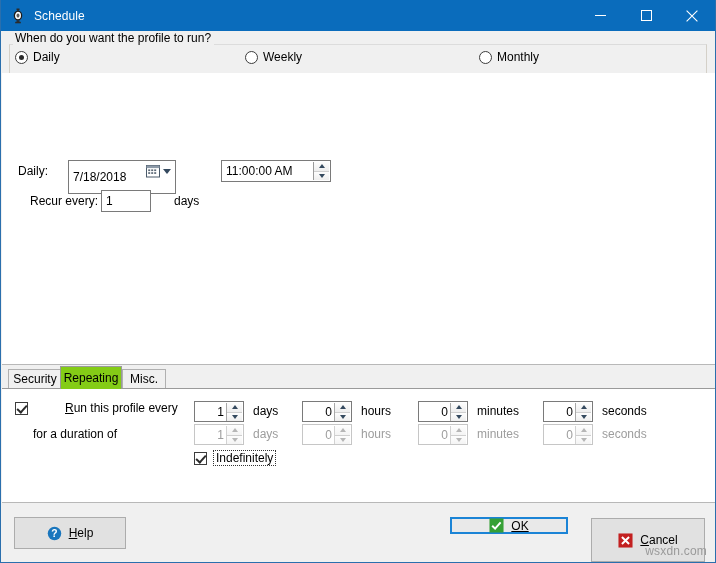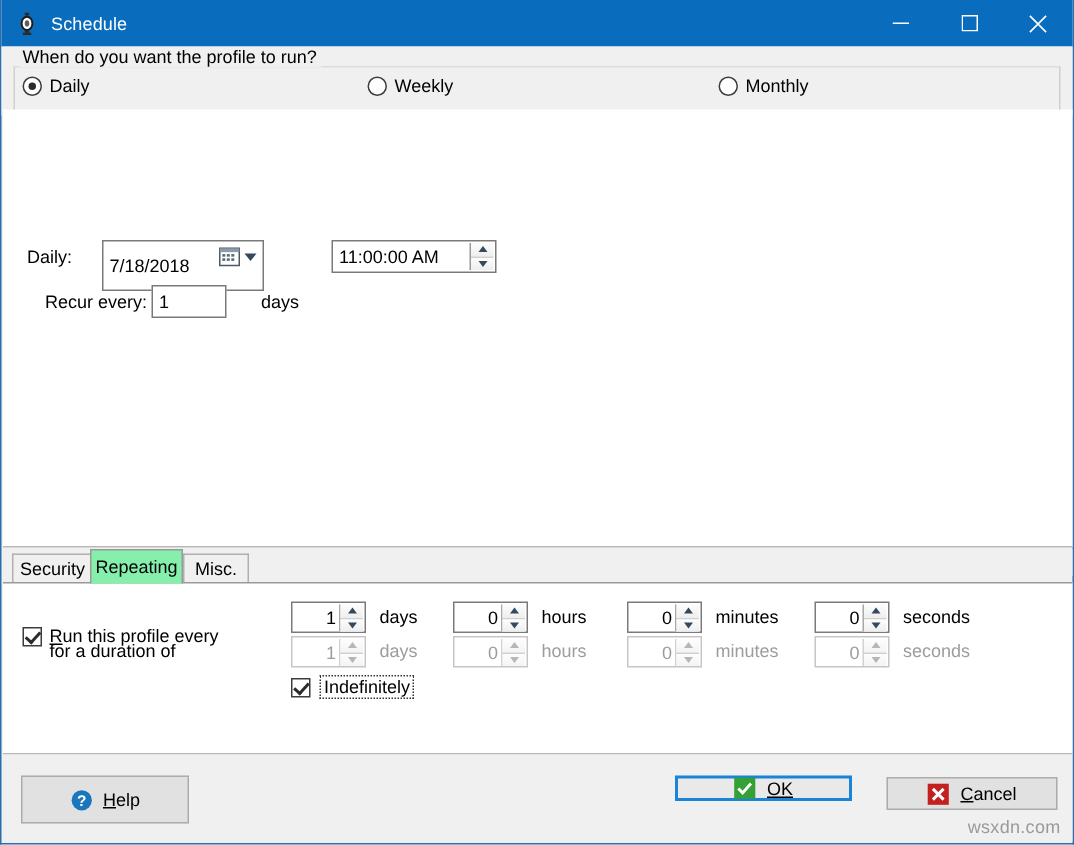--- a/index.html
+++ b/index.html
@@ -254,21 +254,21 @@
     background: #f0f0f0;
     display: flex;
     align-items: center;
     justify-content: center;
     font-size: 12px;
     padding: 0 7px;
   }
   .tab.active {
     top: 0;
     height: 23px;
-    background: #86efac;
+    background: #84cc16;
     border-color: #9a9a9a;
     z-index: 3;
   }
 
   .tabpanel {
     position: absolute;
     left: 1px;
     top: 388px;
     width: 713px;
     height: 115px;
@@ -477,21 +477,21 @@
     <div class="tab active" style="left:58px; width:62px;">
       <span>Repeating</span>
     </div>
     <div class="tab" style="left:120px; width:44px;">
       <span>Misc.</span>
     </div>
   </div>
 
   <div class="tabpanel">
 
-    <div class="checkrow" style="left:13px; top:28px;">
+    <div class="checkrow" style="left:13px; top:12px;gap:32px;">
       <span class="chk checked"></span>
       <span class="lbl"><span class="mnem">R</span><span>un this profile every</span></span>
     </div>
 
     <div class="numbox" style="left:192px; top:12px;">
       <span>1</span>
       <span class="spin-col">
         <span class="spin-btn">
             <i class="spin-up"></i>
           </span>
@@ -612,21 +612,21 @@
     </div>
 
     <div class="btn default" style="left:448px; top:14px; width:118px; height:17px;">
       <svg class="btn-icon" viewBox="0 0 16 16">
         <rect x="0.5" y="0.5" width="15" height="15" fill="#35a035"></rect>
         <path d="M3.4 8.2 L6.5 11.3 L12.4 4.6" fill="none" stroke="#ffffff" stroke-width="2.1"></path>
       </svg>
       <span class="mnem">OK</span>
     </div>
 
-    <div class="btn" style="left:589px; top:15px; width:114px; height:22px;">
+    <div class="btn" style="left:589px; top:15px; width:114px; height:44px;">
       <svg class="btn-icon" viewBox="0 0 16 16">
         <rect x="0.5" y="0.5" width="15" height="15" fill="#c32020"></rect>
         <path d="M4.2 4.2 L11.8 11.8 M11.8 4.2 L4.2 11.8" stroke="#ffffff" stroke-width="2.1"></path>
       </svg>
       <span><span class="mnem">C</span>ancel</span>
     </div>
 
     <span class="watermark">wsxdn.com</span>
   </div>
 

